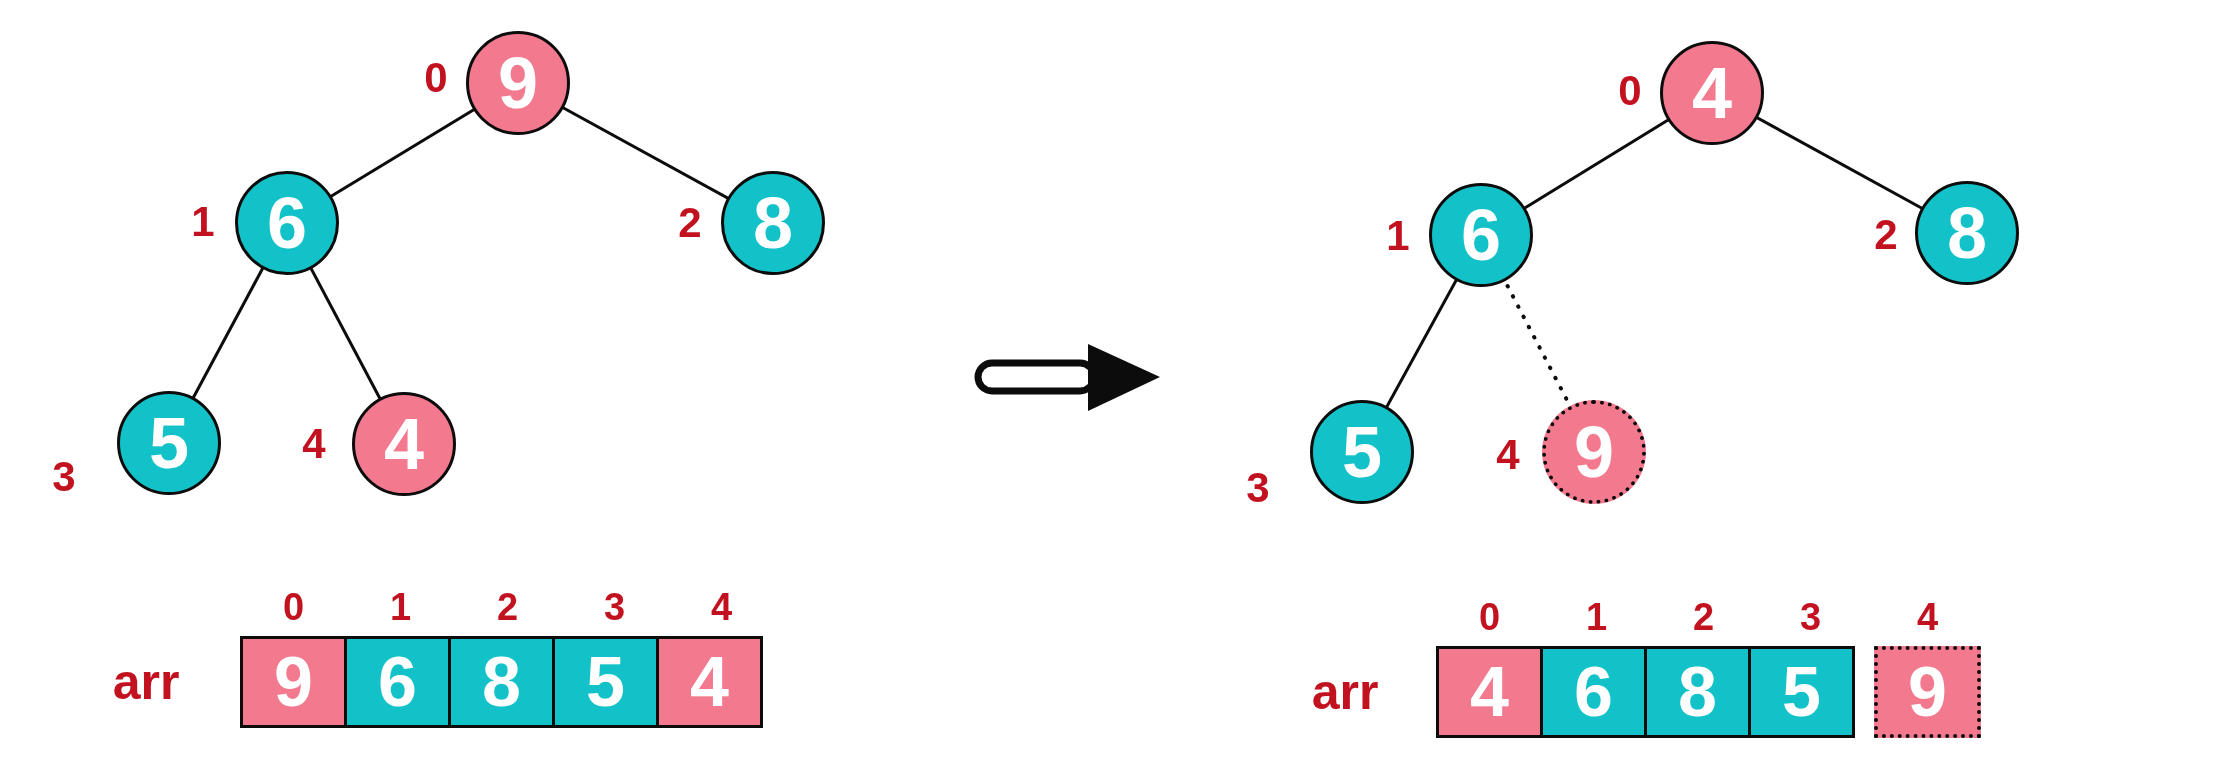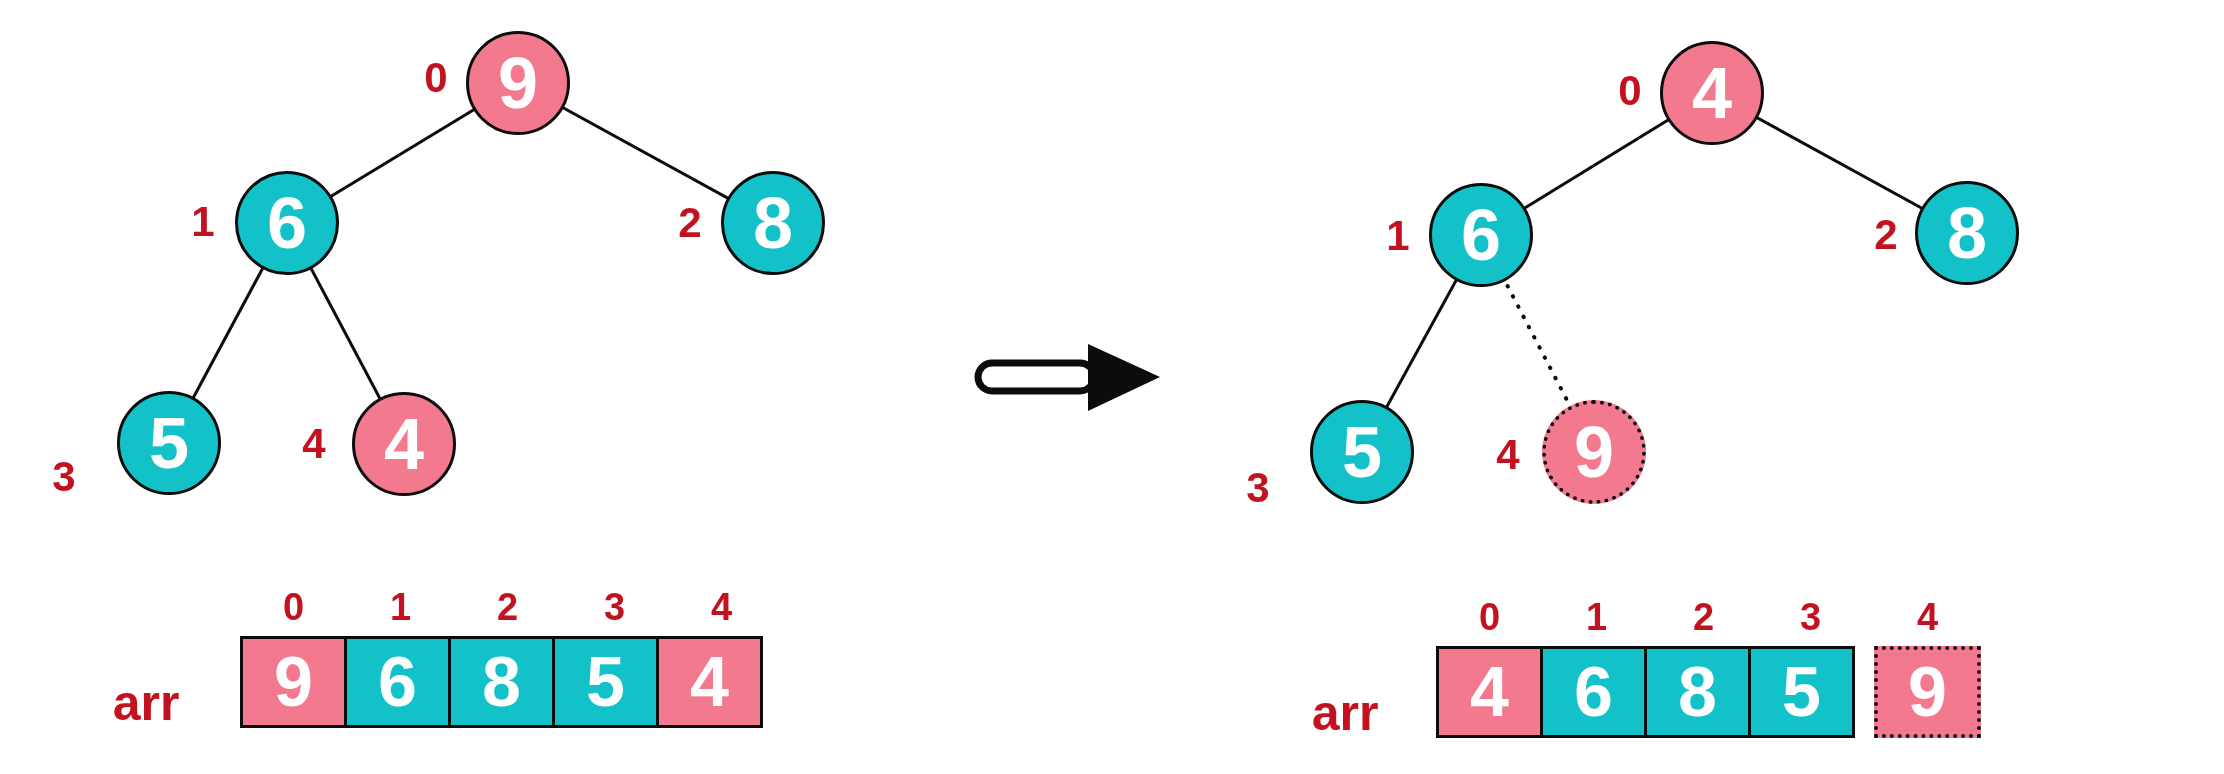--- a/index.html
+++ b/index.html
@@ -52,21 +52,21 @@
   .arr-index{
     position:absolute;top:-48px;
     transform:translateX(-50%);
     color:var(--red,#c3121f);
     font-size:38px;font-weight:700;line-height:1;
   }
   .arr-label{
     position:absolute;
     transform:translate(-50%,-50%);
     color:var(--red,#c3121f);
-    font-size:50px;font-weight:700;line-height:1;margin-top:21px;
+    font-size:50px;font-weight:700;line-height:1;
   }
 </style>
 </head>
 <body>
 
 <div class="canvas">
 
   <svg class="edges" width="2224" height="774" viewBox="0 0 2224 774">
 
     <line x1="518" y1="83" x2="287" y2="223" stroke="#0c0c0c" stroke-width="3"></line>

